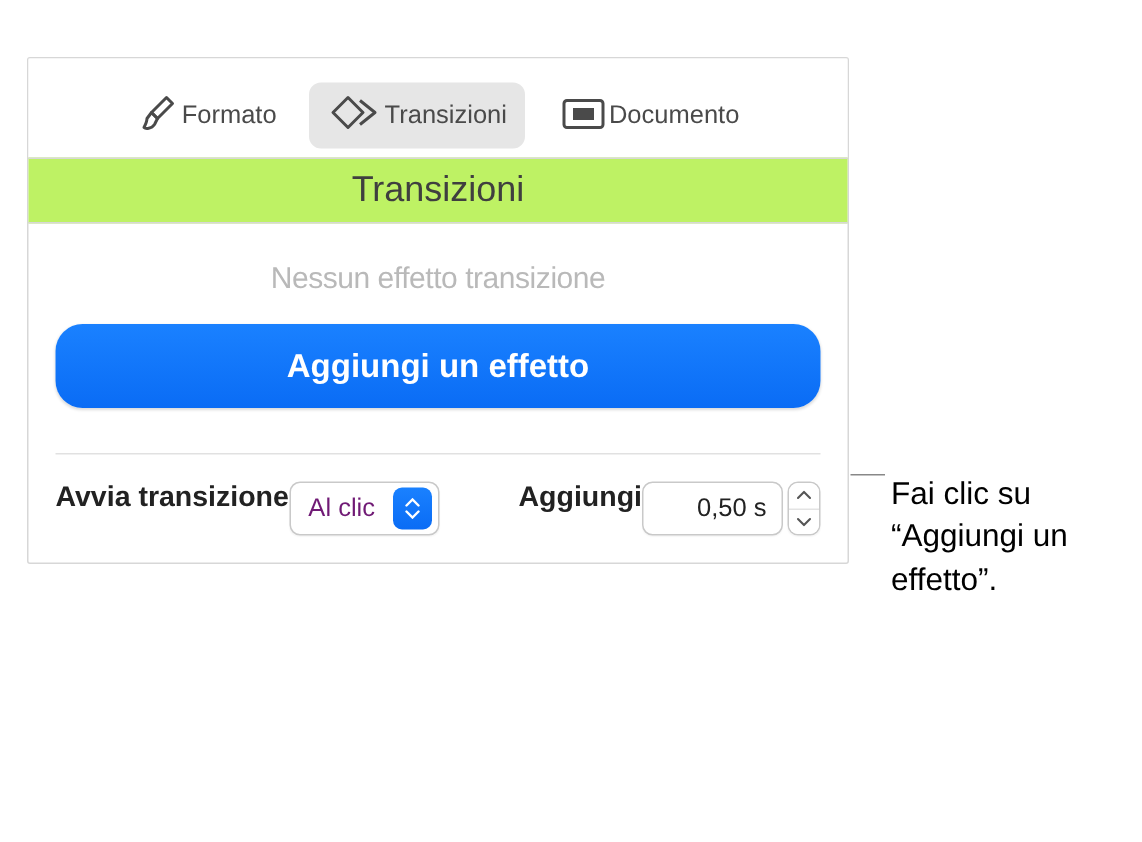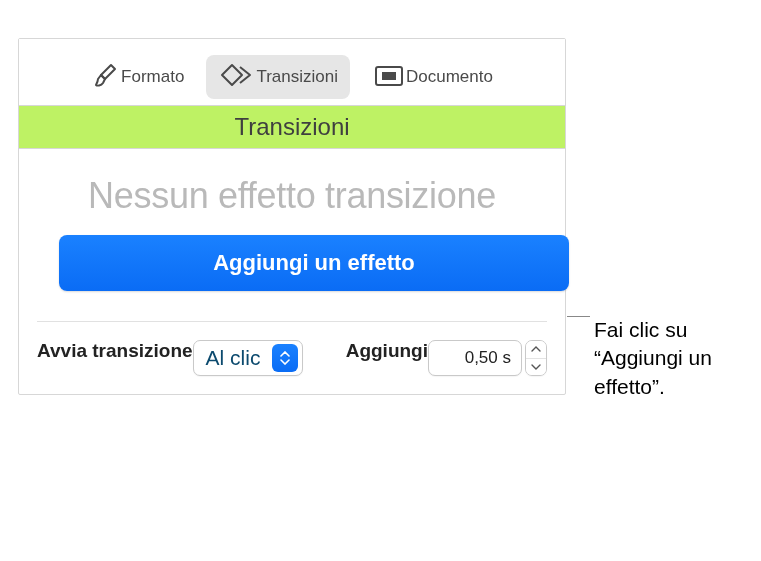--- a/index.html
+++ b/index.html
@@ -57,40 +57,39 @@
       font-size: 24px;
       color: #3f3f3f;
       border-top: 1px solid #d7d7d7;
       border-bottom: 1px solid #d7d7d7;
       font-weight: 500;
     }
     .panel-body {
       padding: 26px 18px 18px 18px;
     }
     .no-effect {
-      font-size: 36px;
+      font-size: 20px;
       color: #b9b9b9;
       text-align: center;
       font-weight: 400;
       margin-bottom: 18px;
       letter-spacing: -0.3px;
     }
     .add-effect-btn {
       display: block;
       width: 100%;
       background: linear-gradient(to bottom, #1a81ff, #0a6cf5);
       color: #fff;
       border: none;
-      border-radius: 8px;
+      border-radius: 18px;
       font-size: 22px;
       font-weight: 600;
       padding: 15px 0;
       cursor: pointer;
       box-shadow: 0 1px 2px rgba(0,0,0,0.15);
-      margin-left: 22px;
     }
     .divider {
       border: none;
       border-top: 1px solid #e1e1e1;
       margin: 30px 0 18px 0;
     }
     .controls-row {
       display: flex;
       gap: 40px;
     }
@@ -116,22 +115,22 @@
       align-items: center;
       background: #fff;
       border: 1px solid #c9c9c9;
       border-radius: 7px;
       height: 36px;
       box-shadow: 0 1px 1px rgba(0,0,0,0.04);
     }
     .select-value {
       flex: 1;
       padding: 0 12px;
-      font-size: 21px;
-      color: #0c4a6e;
+      font-size: 17px;
+      color: #701a75;
       text-align: right;
     }
     .select-arrows {
       width: 26px;
       height: 28px;
       margin-right: 4px;
       background: linear-gradient(to bottom, #1a81ff, #0a6cf5);
       border-radius: 6px;
       display: flex;
       flex-direction: column;

